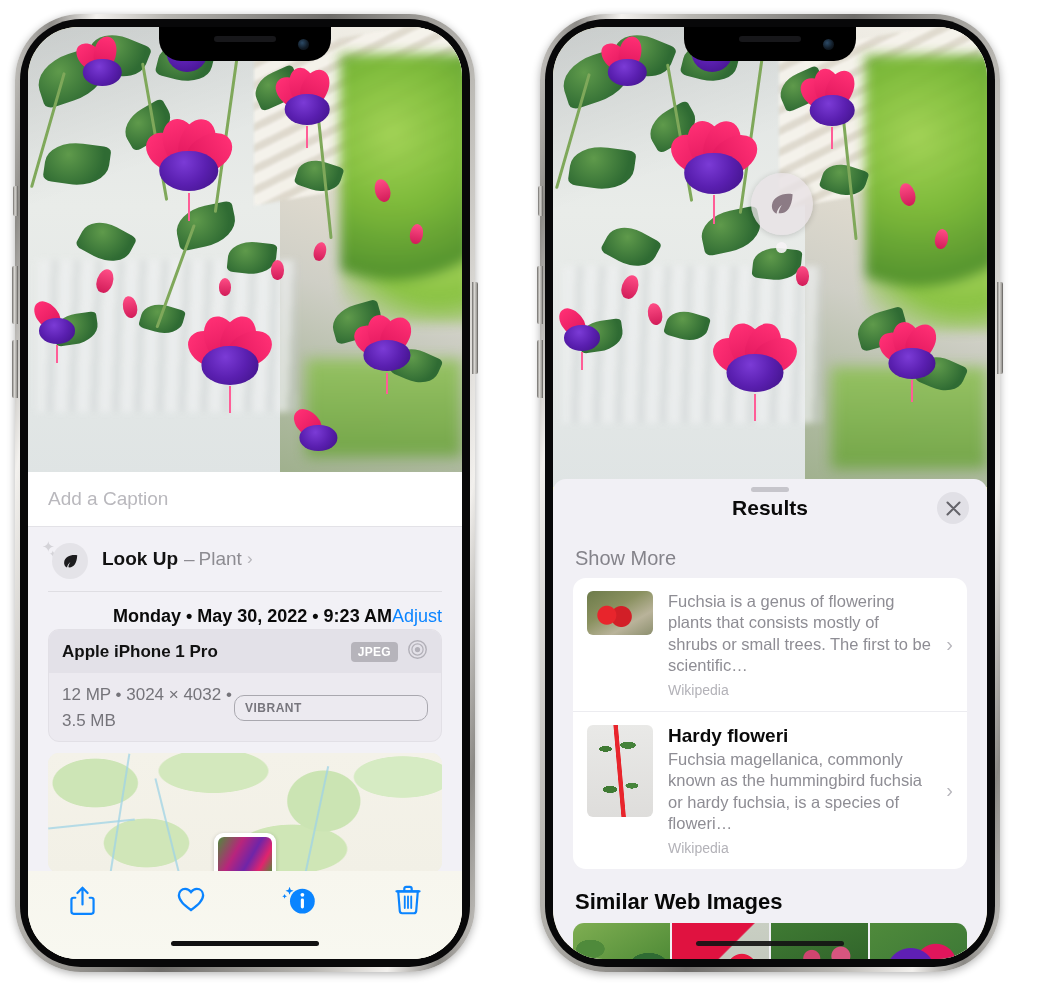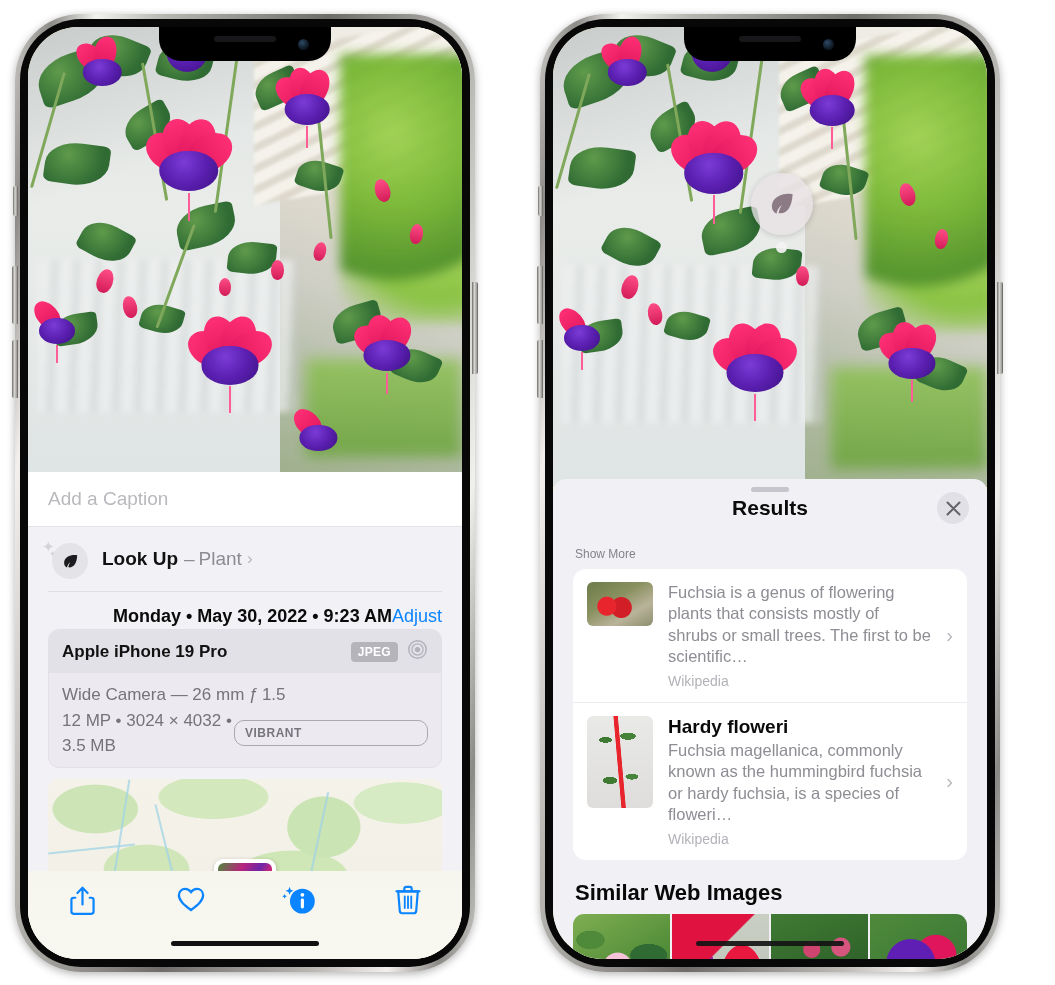--- a/index.html
+++ b/index.html
@@ -248,21 +248,21 @@
   .results-title { font-size: 21px; font-weight: 700; color: #0a0a0a; }
   .close-btn {
     position: absolute; right: 18px; top: 50%; transform: translateY(-50%);
     width: 32px; height: 32px; border-radius: 50%; background: #e1e0e6;
     display: flex; align-items: center; justify-content: center;
   }
   .sec-head {
     display: flex; align-items: baseline; padding: 10px 22px 8px 22px;
   }
   .sec-title { font-size: 22px; font-weight: 700; color: #080808; flex: 1; }
-  .sec-action { font-size: 12px; color: #84838a; }
+  .sec-action { font-size: 20px; color: #84838a; }
 
   .know-card {
     margin: 0 20px; background: #fff; border-radius: 13px; overflow: hidden;
   }
   .know-row { display: flex; padding: 13px 14px; position: relative; }
   .know-row + .know-row { border-top: 1px solid #ececf0; }
   .know-thumb { border-radius: 6px; overflow: hidden; flex-shrink: 0; }
   .know-thumb.landscape { width: 66px; height: 44px; }
   .know-thumb.portrait  { width: 66px; height: 92px; }
   .thumb-a {
@@ -448,32 +448,31 @@
         <div class="hr"></div>
 
         <div class="date-row">
           <span class="date-text">Monday • May 30, 2022 • 9:23 AM</span>
           <span class="adjust">Adjust</span>
         </div>
 
 
         <div class="cam-card">
           <div class="cam-head">
-            <span class="cam-model">Apple iPhone 19 Pro</span>
+            <span class="cam-model">Apple iPhone 1 Pro</span>
             <span class="badge-jpeg">JPEG</span>
             <span>
               <svg width="21" height="21" viewBox="0 0 24 24" aria-hidden="true">
                 <circle cx="12" cy="12" r="10" fill="none" stroke="#b2b0b8" stroke-width="1.6"></circle>
                 <circle cx="12" cy="12" r="6.4" fill="none" stroke="#b2b0b8" stroke-width="1.4"></circle>
                 <circle cx="12" cy="12" r="3" fill="#b2b0b8"></circle>
               </svg>
             </span>
           </div>
           <div class="cam-body">
-            <div class="cam-line">Wide Camera — 26 mm ƒ 1.5</div>
             <div class="cam-line cam-line2">
               <span>12 MP • 3024 × 4032 • 3.5 MB</span>
               <span class="badge-vibrant">VIBRANT</span>
             </div>
           </div>
         </div>
 
         <div class="map-card">
           <div class="map-green"></div>
           <div class="map-road" style="left:18%;top:0;width:2px;height:100%;transform:rotate(9deg);"></div>

